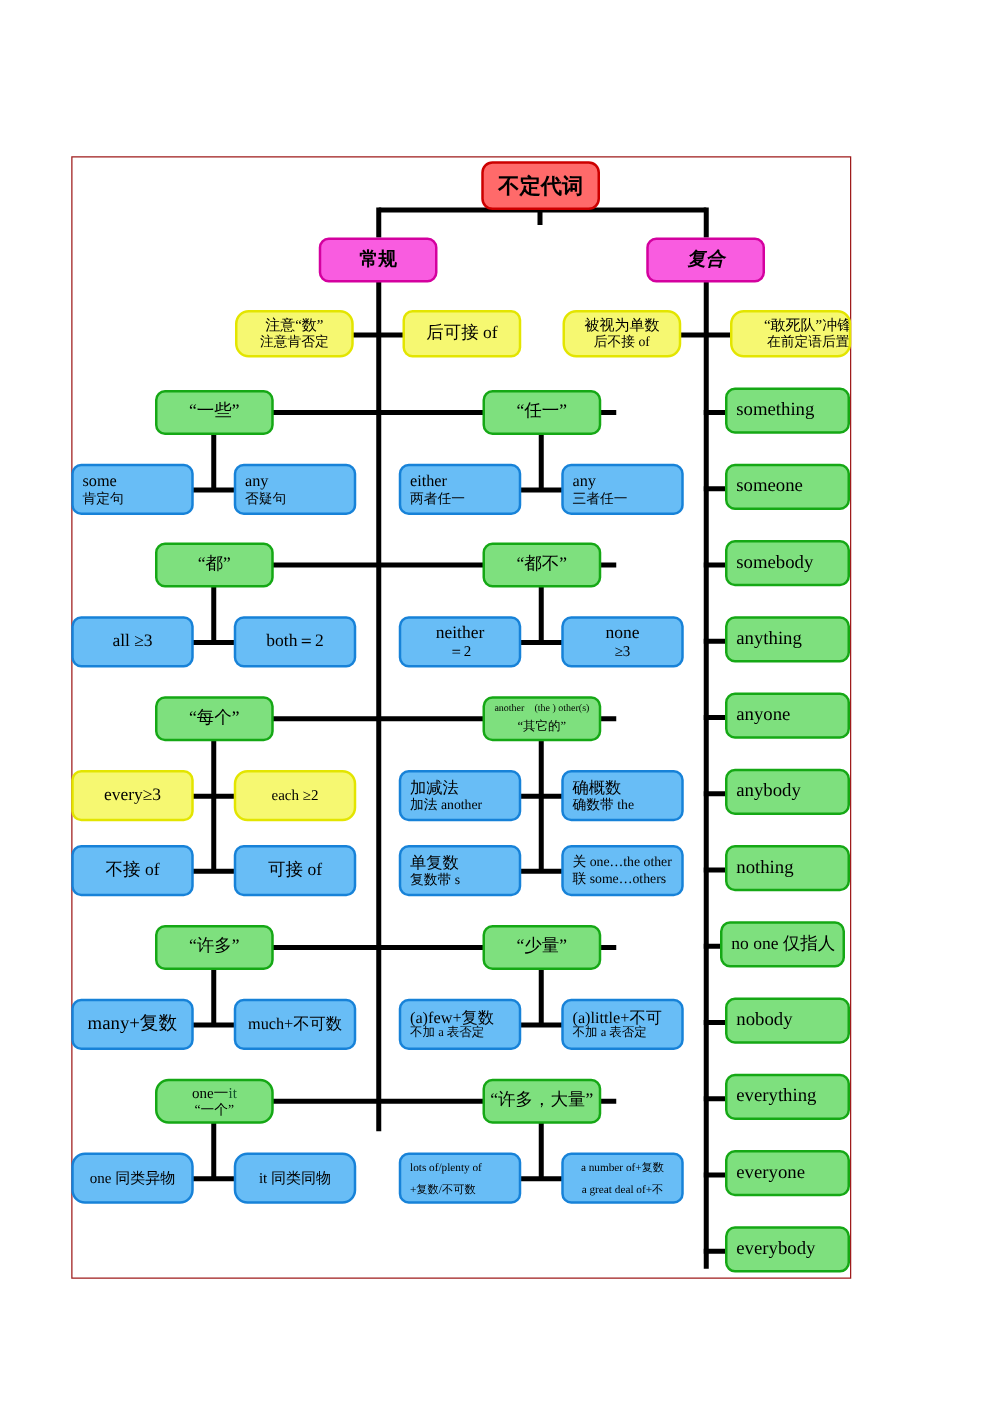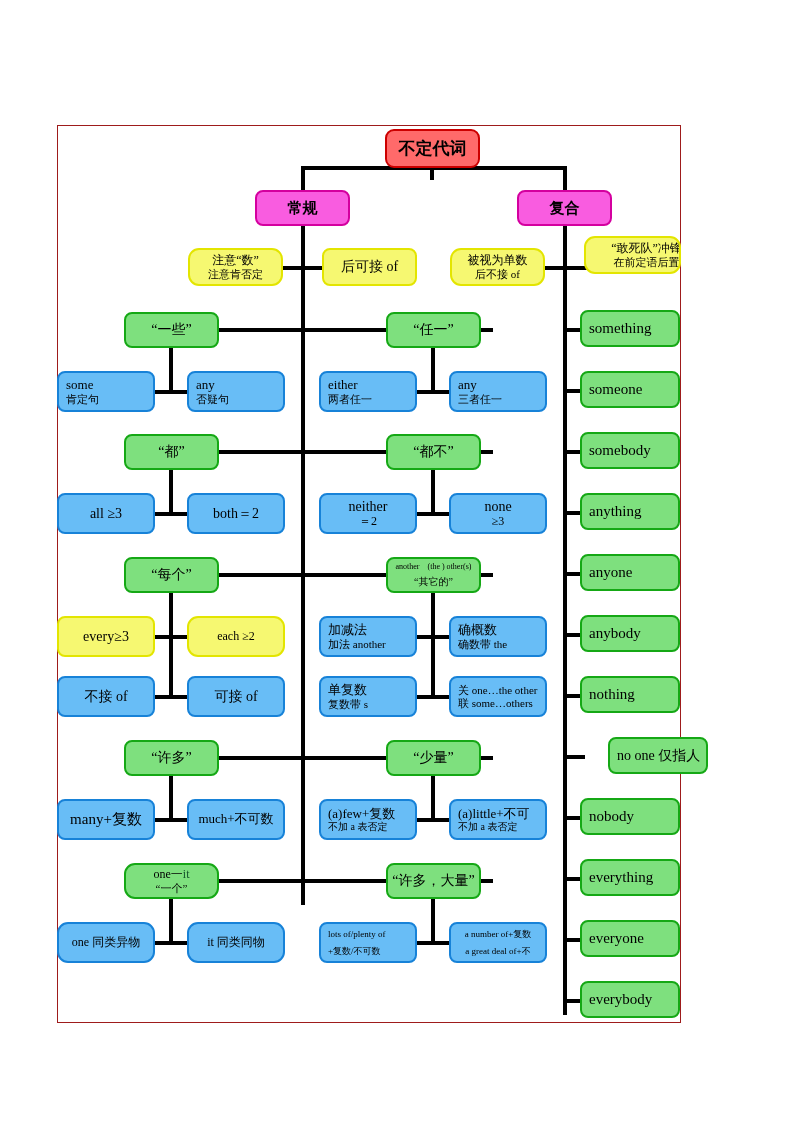--- a/index.html
+++ b/index.html
@@ -147,36 +147,36 @@
   <div class="ln" style="left:563px;top:938px;width:22px;height:4px;"></div>
   <div class="ln" style="left:563px;top:999px;width:22px;height:4px;"></div>
 
   <div class="node n-root" style="left:385px;top:129px;width:95px;height:39px;">
     <span class="l1">不定代词</span>
   </div>
 
   <div class="node n-pink" style="left:255px;top:190px;width:95px;height:36px;">
     <span class="l1">常规</span>
   </div>
-  <div class="node n-pink" style="left:517px;top:190px;width:95px;height:36px;">
+  <div class="node n-pink" style="left:517px;top:190px;width:95px;height:36px;font-style:italic;">
     <span class="l1">复合</span>
   </div>
 
   <div class="node n-yellow sz-12" style="left:188px;top:248px;width:95px;height:38px;">
     <span class="l1">注意“数”</span>
     <span class="l2 sz-11">注意肯否定</span>
   </div>
   <div class="node n-yellow sz-14" style="left:322px;top:248px;width:95px;height:38px;">
     <span class="l1">后可接 of</span>
   </div>
   <div class="node n-yellow sz-12" style="left:450px;top:248px;width:95px;height:38px;">
     <span class="l1">被视为单数</span>
     <span class="l2 sz-11">后不接 of</span>
   </div>
-  <div class="node n-yellow sz-12" style="left:584px;top:236px;width:97px;height:38px;padding-left:28px;">
+  <div class="node n-yellow sz-12" style="left:584px;top:248px;width:97px;height:38px;padding-left:28px;">
     <span class="l1">“敢死队”冲锋</span>
     <span class="l2 sz-11">在前定语后置</span>
   </div>
 
   <div class="node n-green ctr sz-14" style="left:124px;top:312px;width:95px;height:36px;">
     <span class="l1">“一些”</span>
   </div>
   <div class="node n-blue pad-l sz-13" style="left:57px;top:371px;width:98px;height:41px;">
     <span class="l1">some</span>
     <span class="l2 sz-11">肯定句</span>
@@ -316,21 +316,21 @@
   </div>
   <div class="node n-green pad-l sz-15" style="left:580px;top:493px;width:100px;height:37px;">
     <span class="l1">anything</span>
   </div>
   <div class="node n-green pad-l sz-15" style="left:580px;top:615px;width:100px;height:37px;">
     <span class="l1">anybody</span>
   </div>
   <div class="node n-green pad-l sz-15" style="left:580px;top:676px;width:100px;height:37px;">
     <span class="l1">nothing</span>
   </div>
-  <div class="node n-green pad-l sz-14" style="left:608px;top:737px;width:100px;height:37px;">
+  <div class="node n-green pad-l sz-14" style="left:576px;top:737px;width:100px;height:37px;">
     <span class="l1">no one 仅指人</span>
   </div>
   <div class="node n-green pad-l sz-15" style="left:580px;top:798px;width:100px;height:37px;">
     <span class="l1">nobody</span>
   </div>
   <div class="node n-green pad-l sz-15" style="left:580px;top:859px;width:100px;height:37px;">
     <span class="l1">everything</span>
   </div>
   <div class="node n-green pad-l sz-15" style="left:580px;top:920px;width:100px;height:37px;">
     <span class="l1">everyone</span>

